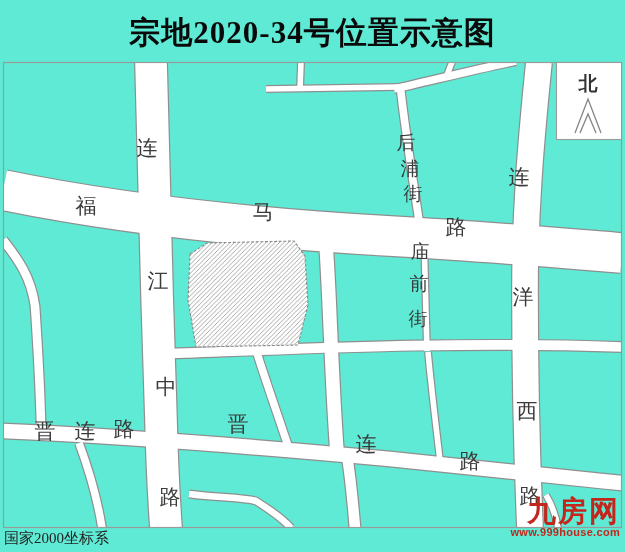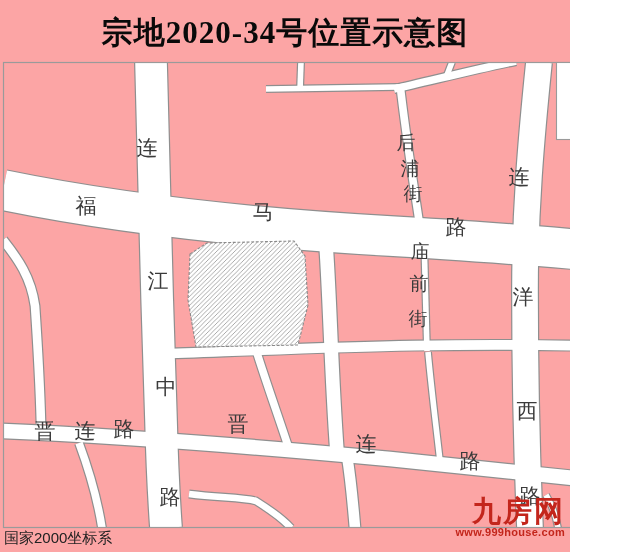--- a/index.html
+++ b/index.html
@@ -1,27 +1,27 @@
 <!DOCTYPE html>
 <html style="--accent: #c3261c;"><head>
 <meta charset="utf-8">
 <style>
   html,body{margin:0;padding:0;background:#fff;}
-  .page{position:relative;width:570px;height:552px;background:#fca5a5;overflow:hidden;
+  .page{position:relative;width:625px;height:552px;background:#5eead4;overflow:hidden;
         font-family:"Liberation Serif", serif;}
   .title{position:absolute;top:12px;left:0;width:100%;margin:0;text-align:center;
          font-size:31px;font-weight:600;color:#0a0a0a;letter-spacing:1px;}
   svg{position:absolute;left:0;top:0;}
   .lbl{position:absolute;transform:translate(-50%,-50%);font-size:21px;line-height:1;
        color:#3a3a3a;white-space:nowrap;z-index:3;}
   .lbl.small{font-size:19px;}
   .north-label{position:absolute;transform:translate(-50%,-50%);left:588px;top:84px;
        font-size:19px;font-weight:600;color:#333;z-index:4;}
   .coord{position:absolute;left:4px;top:529px;z-index:5;
-       font-family:Liberation Sans, sans-serif;font-size:15px;color:#222;}
+       font-family:Liberation Serif, serif;font-size:15px;color:#222;}
   .wm{position:absolute;right:5px;top:496px;z-index:6;text-align:right;
       color:var(--accent,#c3261c);font-family:"Liberation Sans", sans-serif;}
   .wm .logo{font-size:29px;font-weight:800;letter-spacing:2px;line-height:1.05;}
   .wm .site{font-size:11px;font-weight:700;margin-top:0px;letter-spacing:0.3px;}
 </style>
 </head>
 <body>
 
 <div class="page">
 

